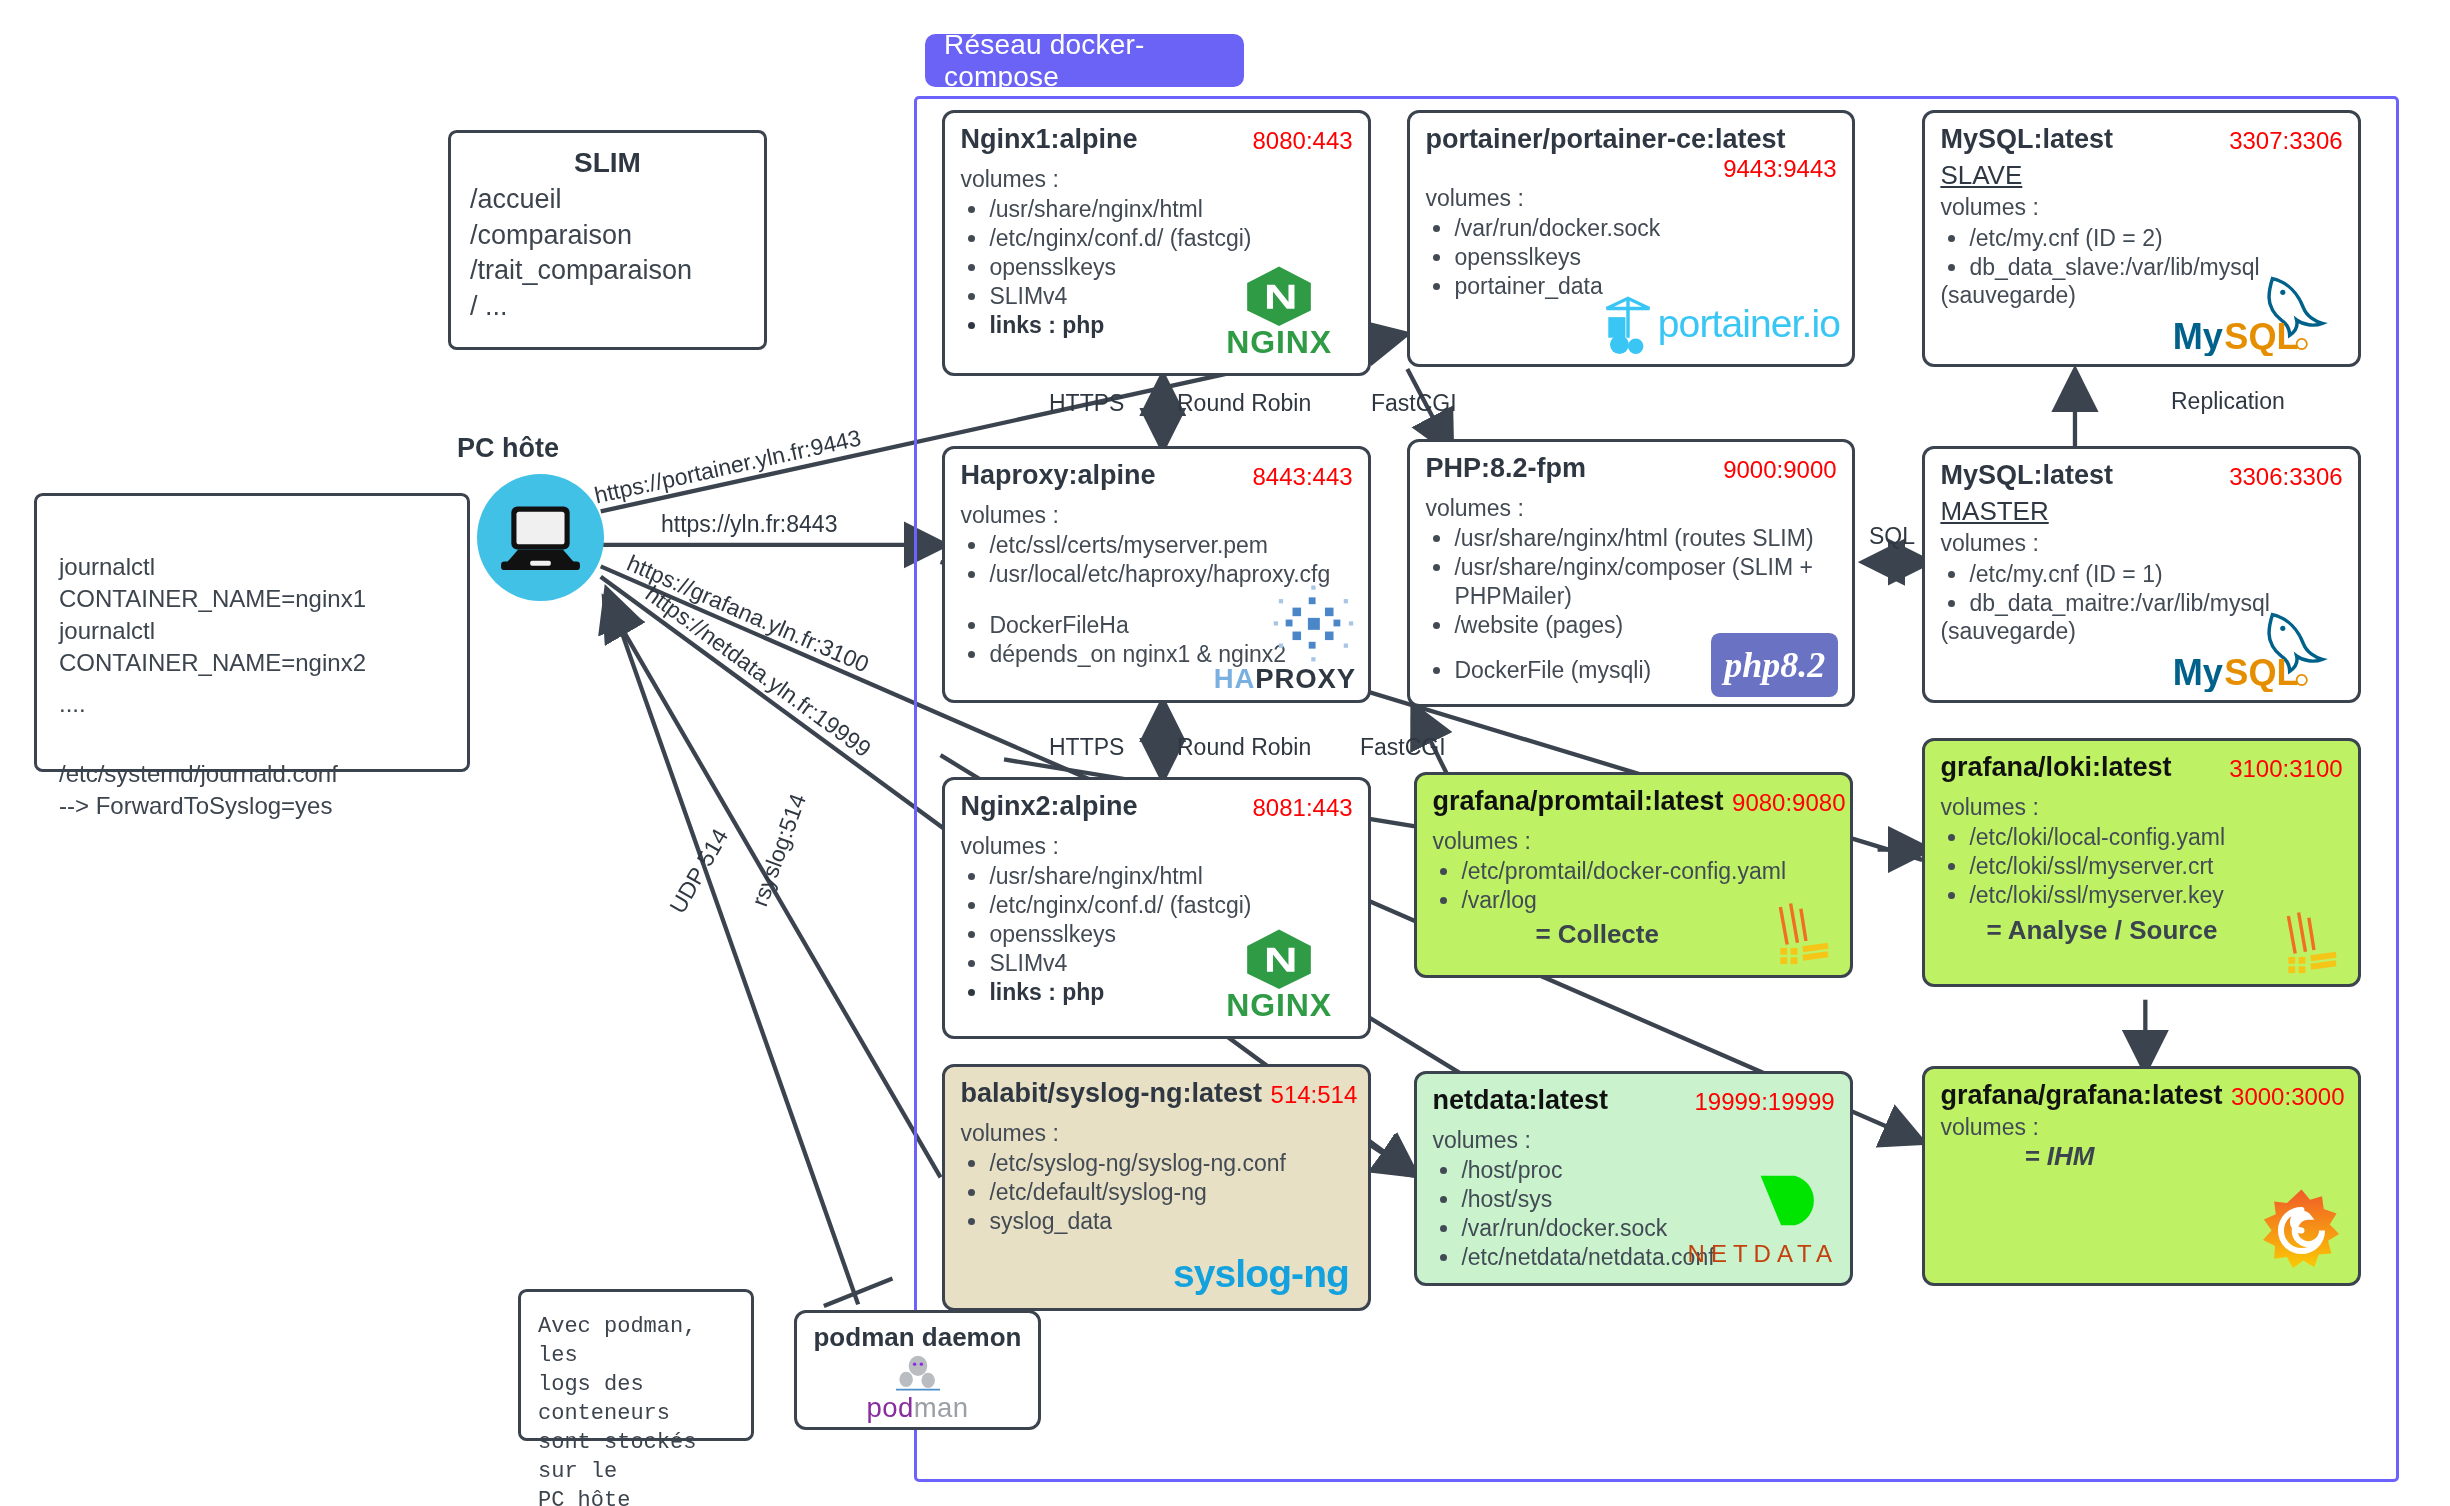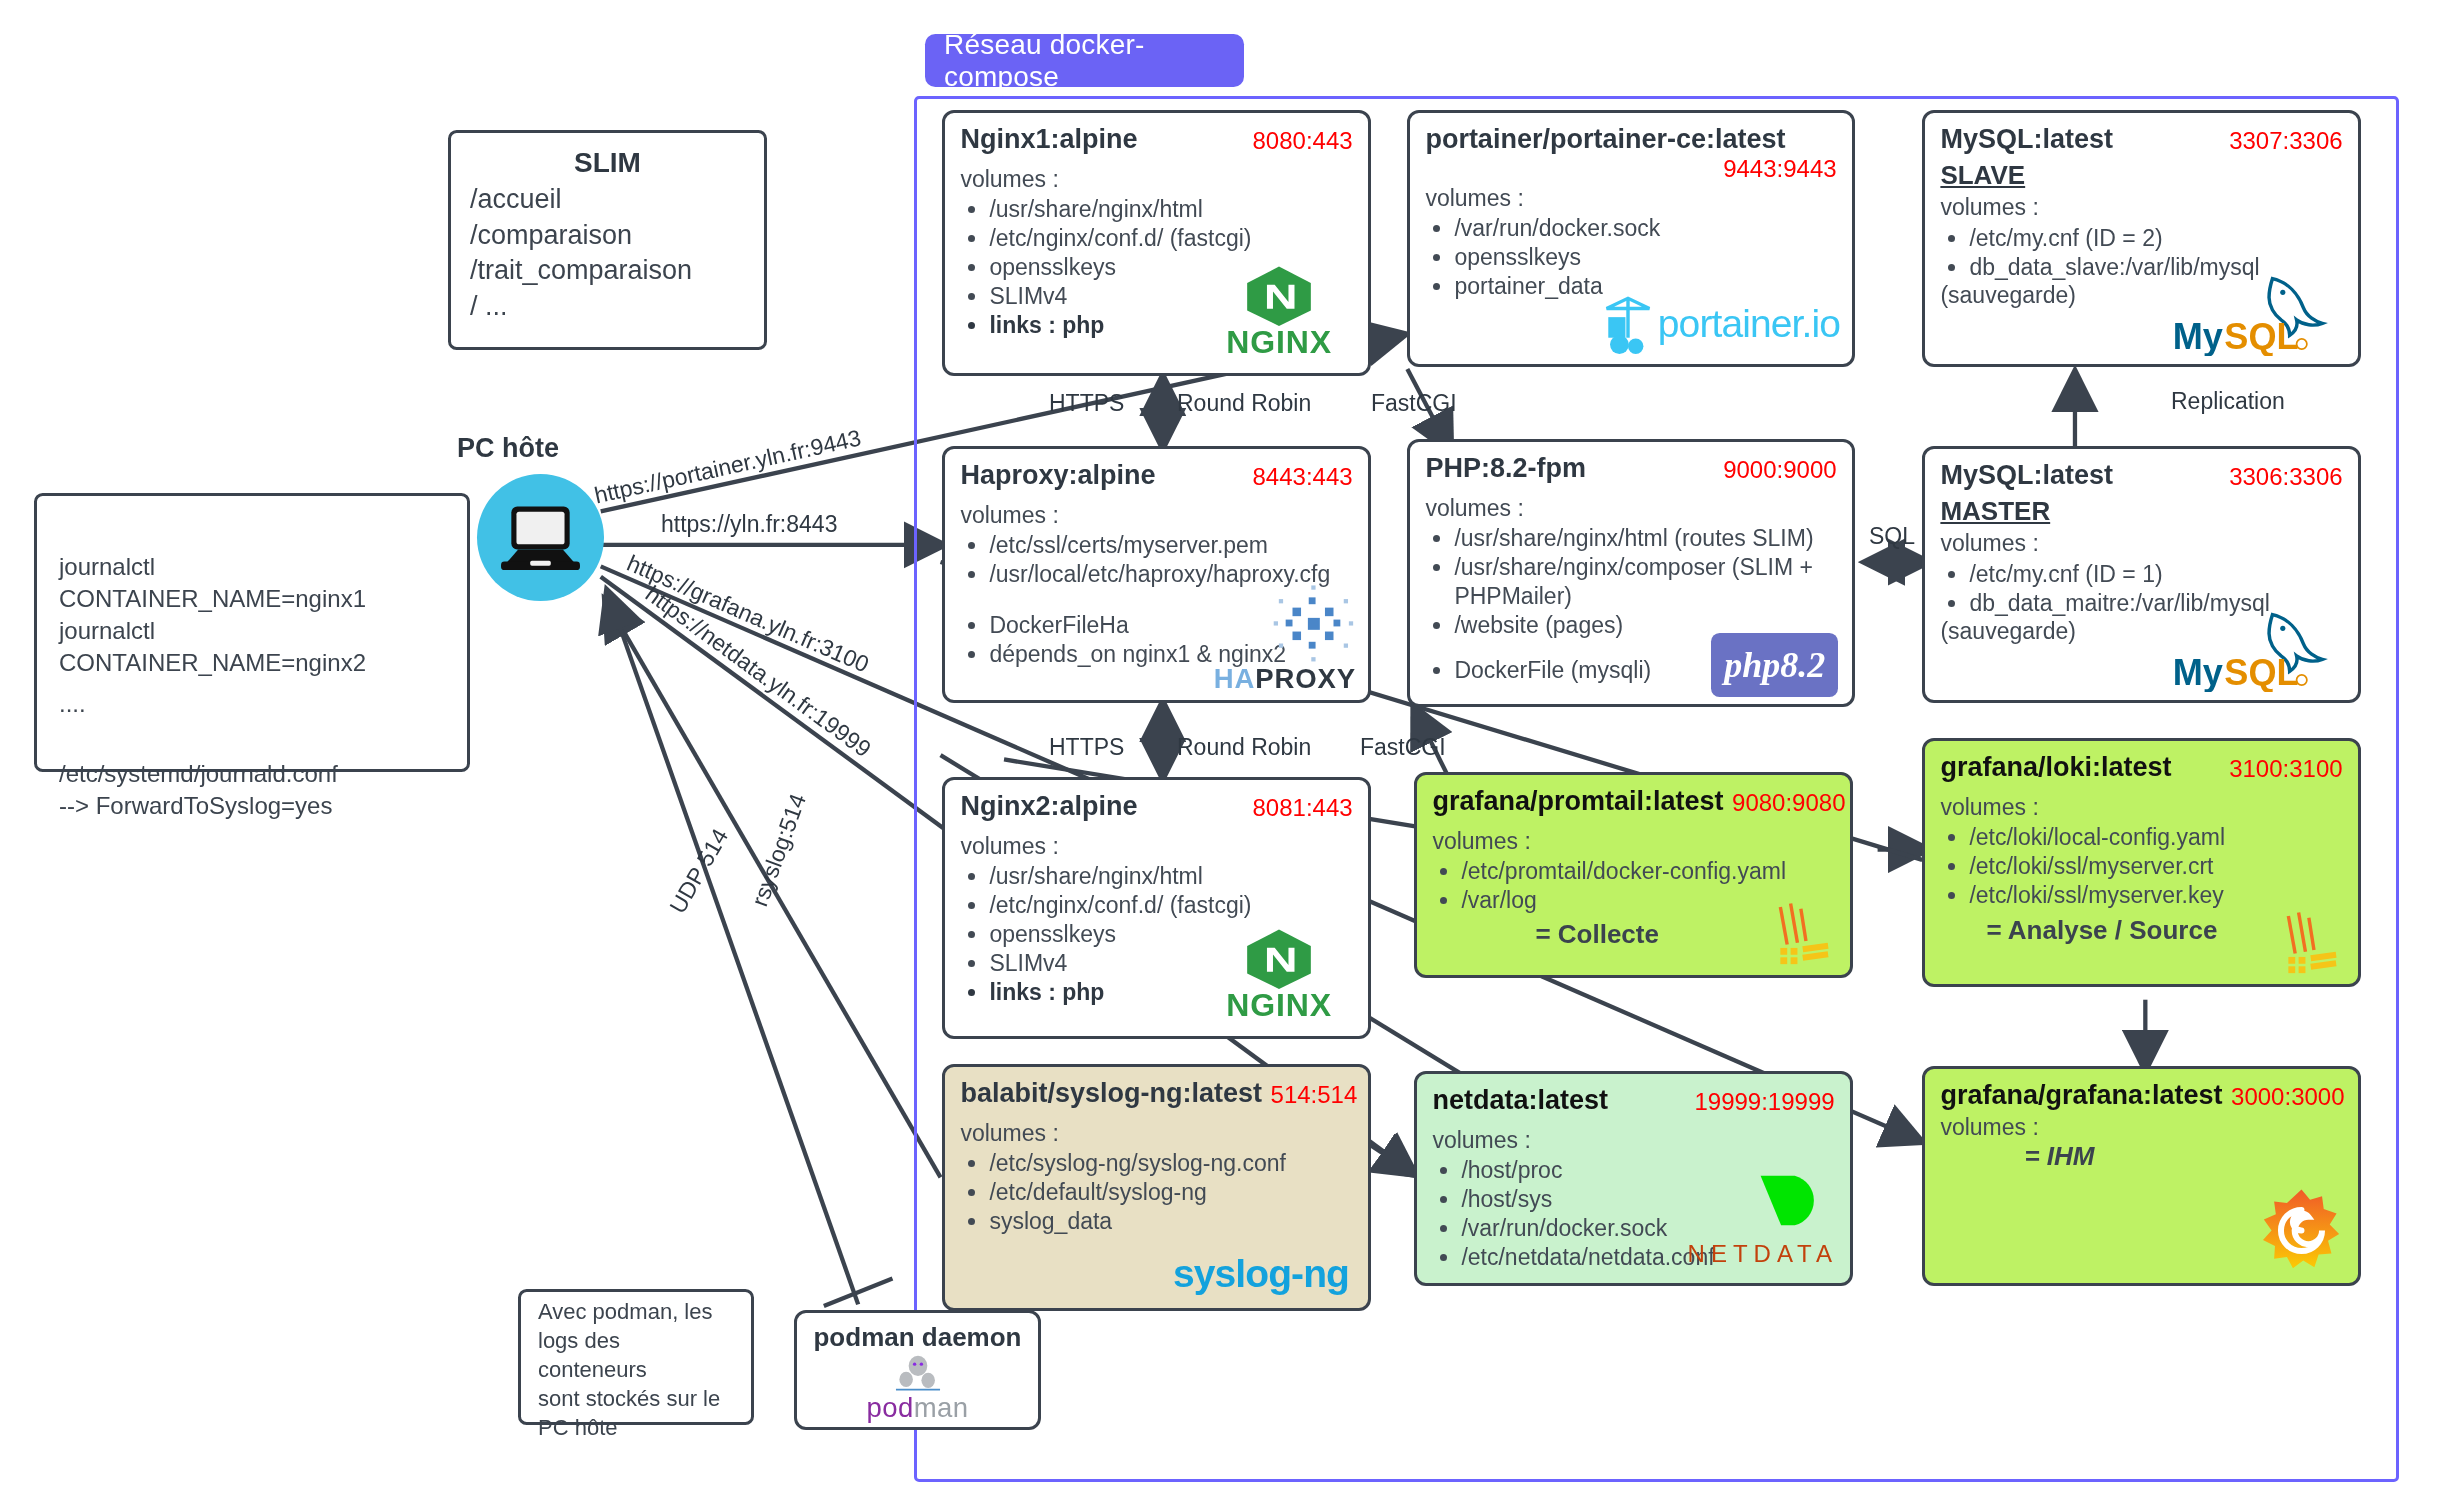--- a/index.html
+++ b/index.html
@@ -14,21 +14,21 @@
 
   
   .card{background:#fff;border:3.4px solid #3b434e;border-radius:12px;padding:12px 15.4px 8.6px 15.4px;}
   .card .hdr{display:flex;align-items:flex-start;justify-content:space-between;gap:8.6px;}
   .card .title{font-size:27px;font-weight:bold;color:#2f3842;line-height:1.05;white-space:nowrap;}
   .card .ports{font-size:24px;color:#ff0000;white-space:nowrap;margin-top:1.7px;}
   .vol-label{font-size:23px;color:#424a54;margin-top:11px;}
   ul.vols{margin:2.6px 0 0 0;padding-left:29px;list-style:disc;}
   ul.vols li{font-size:23px;line-height:1.26;color:#424a54;}
   .tag{font-weight:bold;font-size:26px;color:#3b434e;}
-  .sub-underline{font-size:26px;font-weight:bold;text-decoration:underline;color:#2f3842;margin-top:5.1px;}
+  .sub-underline{font-size:26px;font-weight:normal;text-decoration:underline;color:#2f3842;margin-top:5.1px;}
   .plain{font-size:23px;color:#424a54;}
 
   .card.blue{background:#bef264;}
   .card.green{background:#c9f2cd;}
   .card.beige{background:#e8e0c4;}
 
   
   .note{background:#fff;border:3.4px solid #3b434e;border-radius:8.6px;box-sizing:border-box;}
   .note .line{font-size:24px;line-height:1.34;color:#3c444e;}
   .nginx-word{font-size:32px;font-weight:bold;color:#2f9b45;letter-spacing:0.9px;}
@@ -129,21 +129,21 @@
   </div>
 
   <div class="abs note" style="left:34px;top:493px;width:436px;height:279px;padding:20.6px 22px;">
     <div class="line" style="margin-top:34px;">journalctl CONTAINER_NAME=nginx1</div>
     <div class="line">journalctl CONTAINER_NAME=nginx2</div>
     <div class="line" style="margin-top:8.6px;">....</div>
     <div class="line" style="margin-top:38px;">/etc/systemd/journald.conf</div>
     <div class="line">--&gt; ForwardToSyslog=yes</div>
   </div>
 
-  <div class="abs note" style="left:518px;top:1289px;width:236px;height:136px;padding:5px 17px;">
+  <div class="abs note" style="left:518px;top:1289px;width:236px;height:152px;padding:20px 17px;font-family:Liberation Mono, monospace;">
     <div class="line" style="font-size:22px;line-height:1.32;">
       <div>Avec podman, les</div>
       <div>logs des conteneurs</div>
       <div>sont stockés sur le</div>
       <div>PC hôte</div>
     </div>
   </div>
 
   <div class="abs card" style="left:794px;top:1310px;width:247px;height:120px;padding:8.6px 12px;">
     <div style="text-align:center;font-size:26px;font-weight:bold;color:#2f3842;">podman daemon</div>

